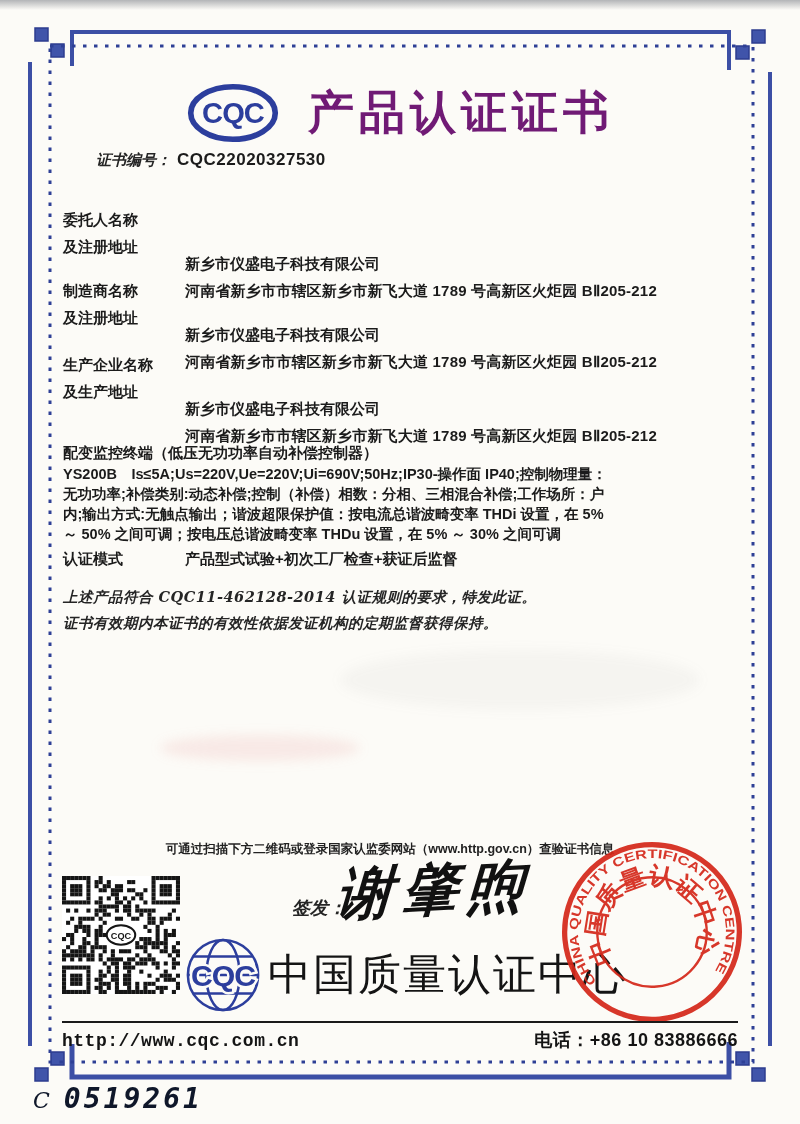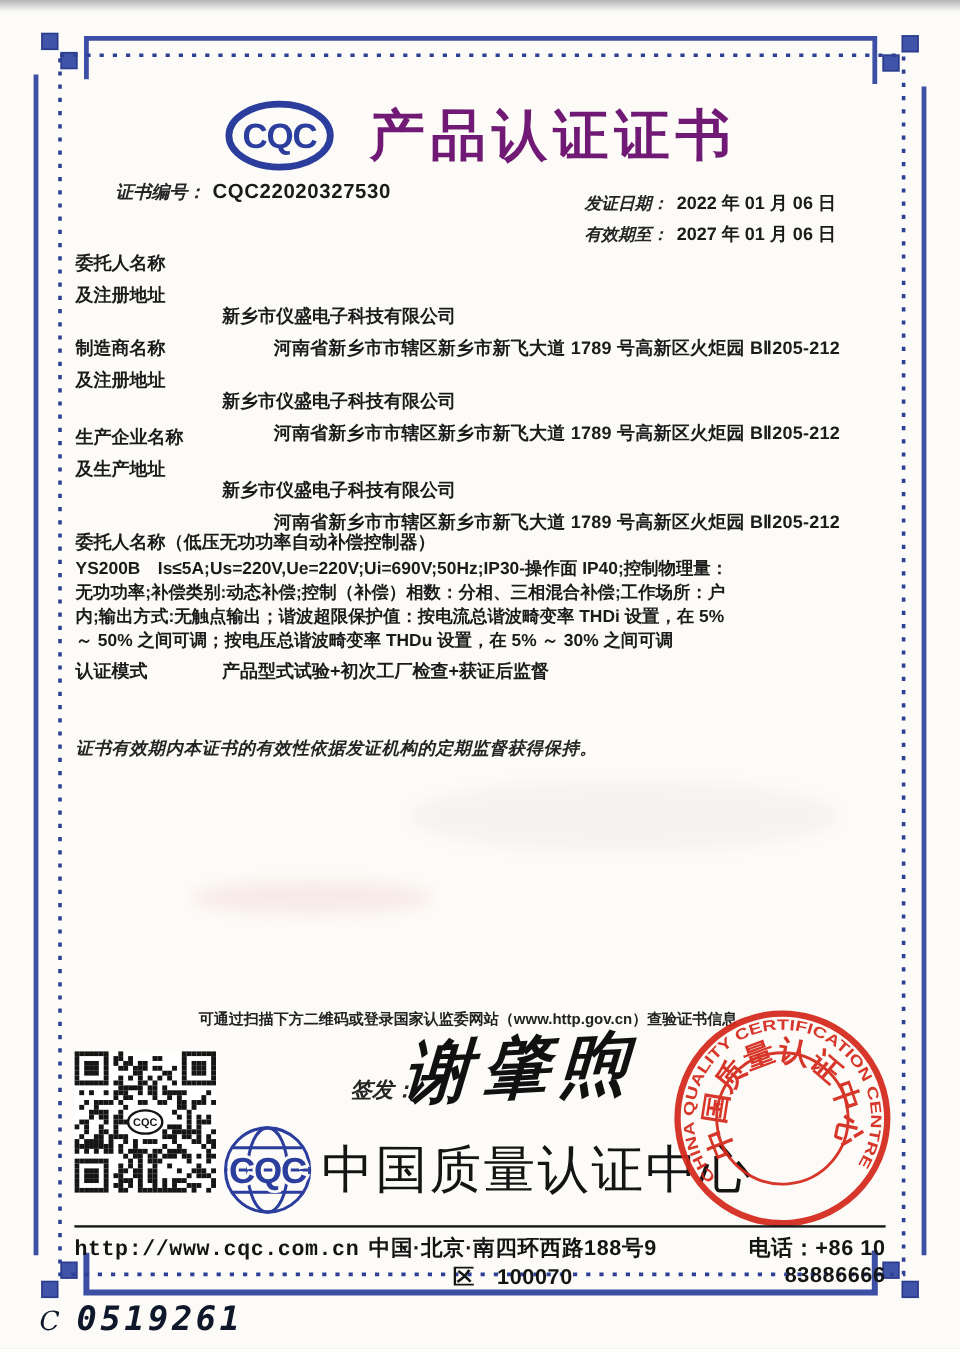--- a/index.html
+++ b/index.html
@@ -23,21 +23,21 @@
 
   .certno{position:absolute;left:96px;top:150px;font-size:16px;}
   .certno .kai{font-size:15px;margin-right:6px;}
   .certno .val{font-size:17px;letter-spacing:.5px;}
   .dates{position:absolute;left:487px;top:157px;font-size:15px;line-height:26px;}
   .dates .kai{font-size:14px;margin-right:7px;}
 
   .row{position:absolute;left:63px;width:680px;display:flex;}
   .row .lbl{width:122px;font-weight:bold;font-size:15px;line-height:27px;flex:none;}
   .row .valcol{width:558px;font-weight:bold;font-size:15px;line-height:27px;margin-top:44px;}
-  .row .valcol .addr{letter-spacing:.2px;text-align:center;}
+  .row .valcol .addr{letter-spacing:.2px;}
   .prod .lbl{line-height:26px;}
   .prod .valcol{line-height:21px;}
   .prod .spec{font-size:14.5px;line-height:20px;margin-top:1px;}
   .inline-row{position:absolute;left:63px;width:680px;display:flex;font-size:15px;font-weight:bold;}
   .inline-row .lbl{width:122px;flex:none;}
   .inline-row.wide .lbl{width:140px;}
 
   .stmt{position:absolute;left:63px;width:660px;font-size:14.5px;letter-spacing:.5px;}
   .stmt .kai{font-size:14.5px;}
 
@@ -96,24 +96,20 @@
     <svg width="94" height="62" viewBox="0 0 100 66">
       <ellipse cx="50" cy="33" rx="45" ry="28" fill="none" stroke="#2c3e9d" stroke-width="6"></ellipse>
       <text x="50" y="44" text-anchor="middle" font-size="31" font-weight="bold" fill="#2c3e9d" font-family="Liberation Sans, sans-serif" letter-spacing="-1">CQC</text>
     </svg>
     <h1>产品认证证书</h1>
   </div>
 
   <div class="certno">
     <span class="kai">证书编号：</span><span class="val">CQC22020327530</span>
   </div>
-  <div class="dates">
-    <div><span class="kai">发证日期：</span><span class="val">2022 年 01 月 06 日</span></div>
-    <div><span class="kai">有效期至：</span><span class="val">2027 年 01 月 06 日</span></div>
-  </div>
 
   <div class="row" style="top:206px">
     <div class="lbl">
       <div>委托人名称</div>
       <div>及注册地址</div>
     </div>
     <div class="valcol">
       <div>新乡市仪盛电子科技有限公司</div>
       <div class="addr">河南省新乡市市辖区新乡市新飞大道 1789 号高新区火炬园 BⅡ205-212</div>
     </div>
@@ -136,31 +132,34 @@
       <div>及生产地址</div>
     </div>
     <div class="valcol">
       <div>新乡市仪盛电子科技有限公司</div>
       <div class="addr">河南省新乡市市辖区新乡市新飞大道 1789 号高新区火炬园 BⅡ205-212</div>
     </div>
   </div>
 
   <div class="row prod" style="top:398px">
     <div class="valcol">
-      <div>委托人名称（低压无功功率自动补偿控制器）</div>
+      <div>配变监控终端（低压无功功率自动补偿控制器）</div>
       <div class="spec">YS200B　Is≤5A;Us=220V,Ue=220V;Ui=690V;50Hz;IP30-操作面 IP40;控制物理量：无功功率;补偿类别:动态补偿;控制（补偿）相数：分相、三相混合补偿;工作场所：户内;输出方式:无触点输出；谐波超限保护值：按电流总谐波畸变率 THDi 设置，在 5% ～ 50% 之间可调；按电压总谐波畸变率 THDu 设置，在 5% ～ 30% 之间可调</div>
     </div>
   </div>
 
 
   <div class="inline-row" style="top:550px">
     <div class="lbl">认证模式</div>
     <div>产品型式试验+初次工厂检查+获证后监督</div>
   </div>
 
+  <div class="stmt" style="top:588px">
+    <span class="kai">上述产品符合 CQC11-462128-2014 认证规则的要求，特发此证。</span>
+  </div>
   <div class="stmt" style="top:614px">
     <span class="kai">证书有效期内本证书的有效性依据发证机构的定期监督获得保持。</span>
   </div>
 
   <div class="qr-note">可通过扫描下方二维码或登录国家认监委网站（www.http.gov.cn）查验证书信息</div>
 
   <div class="qr-box">
     <svg width="118" height="118" viewBox="0 0 116 116">
       <rect width="116" height="116" fill="#ffffff"></rect>
       <g id="qr-modules" fill="#151515">
@@ -577,21 +576,20 @@
       <textPath href="#sealArcEn" startOffset="50%" text-anchor="middle" textLength="340" lengthAdjust="spacingAndGlyphs">CHINA QUALITY CERTIFICATION CENTRE</textPath>
     </text>
     <text fill="#d5291b" font-size="25" font-weight="bold" font-family="Liberation Sans, sans-serif">
       <textPath href="#sealArcCn" startOffset="50%" text-anchor="middle" textLength="212" lengthAdjust="spacingAndGlyphs">中国质量认证中心</textPath>
     </text>
   </svg>
 
   <div class="footer-line"></div>
   <div class="footer">
     <div class="site">http://www.cqc.com.cn</div>
-    <div class="addr">中国·北京·南四环西路188号9区　100070</div>
     <div class="tel">电话：+86 10 83886666</div>
   </div>
 
   <div class="doc-code">
     <span class="pre">C</span><span class="num">0519261</span>
   </div>
 
 </div>
 
 </body></html>

